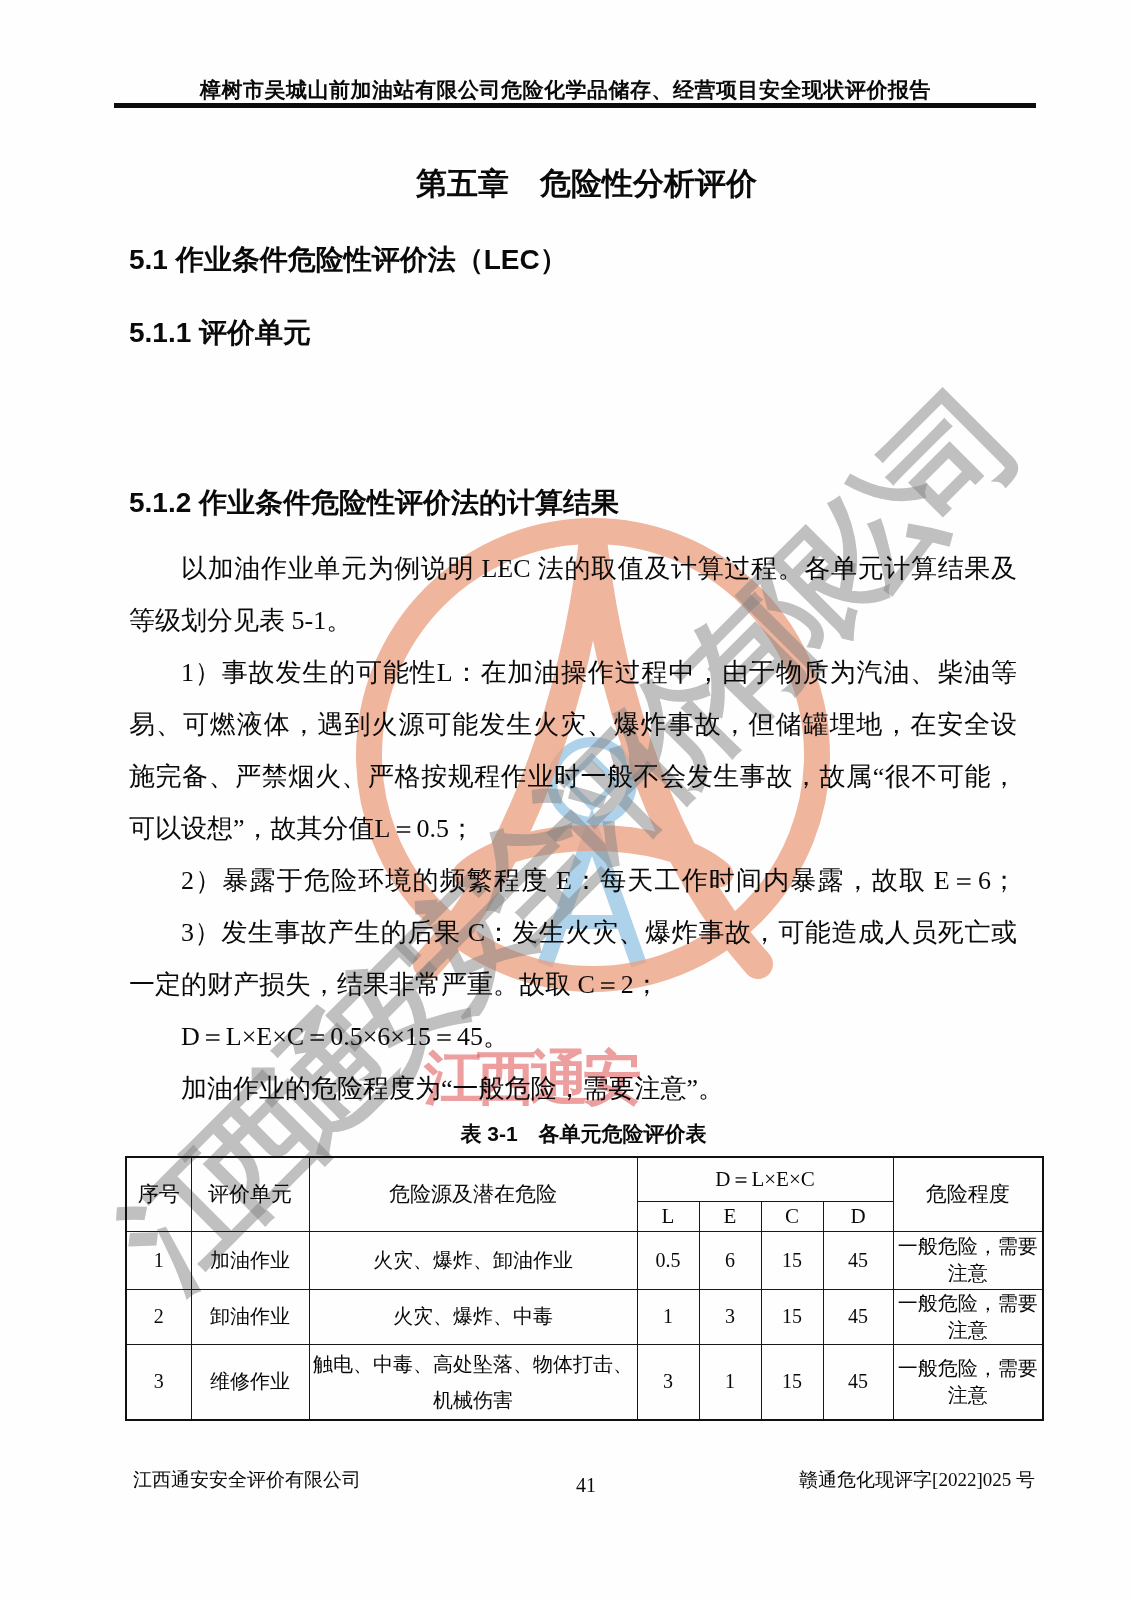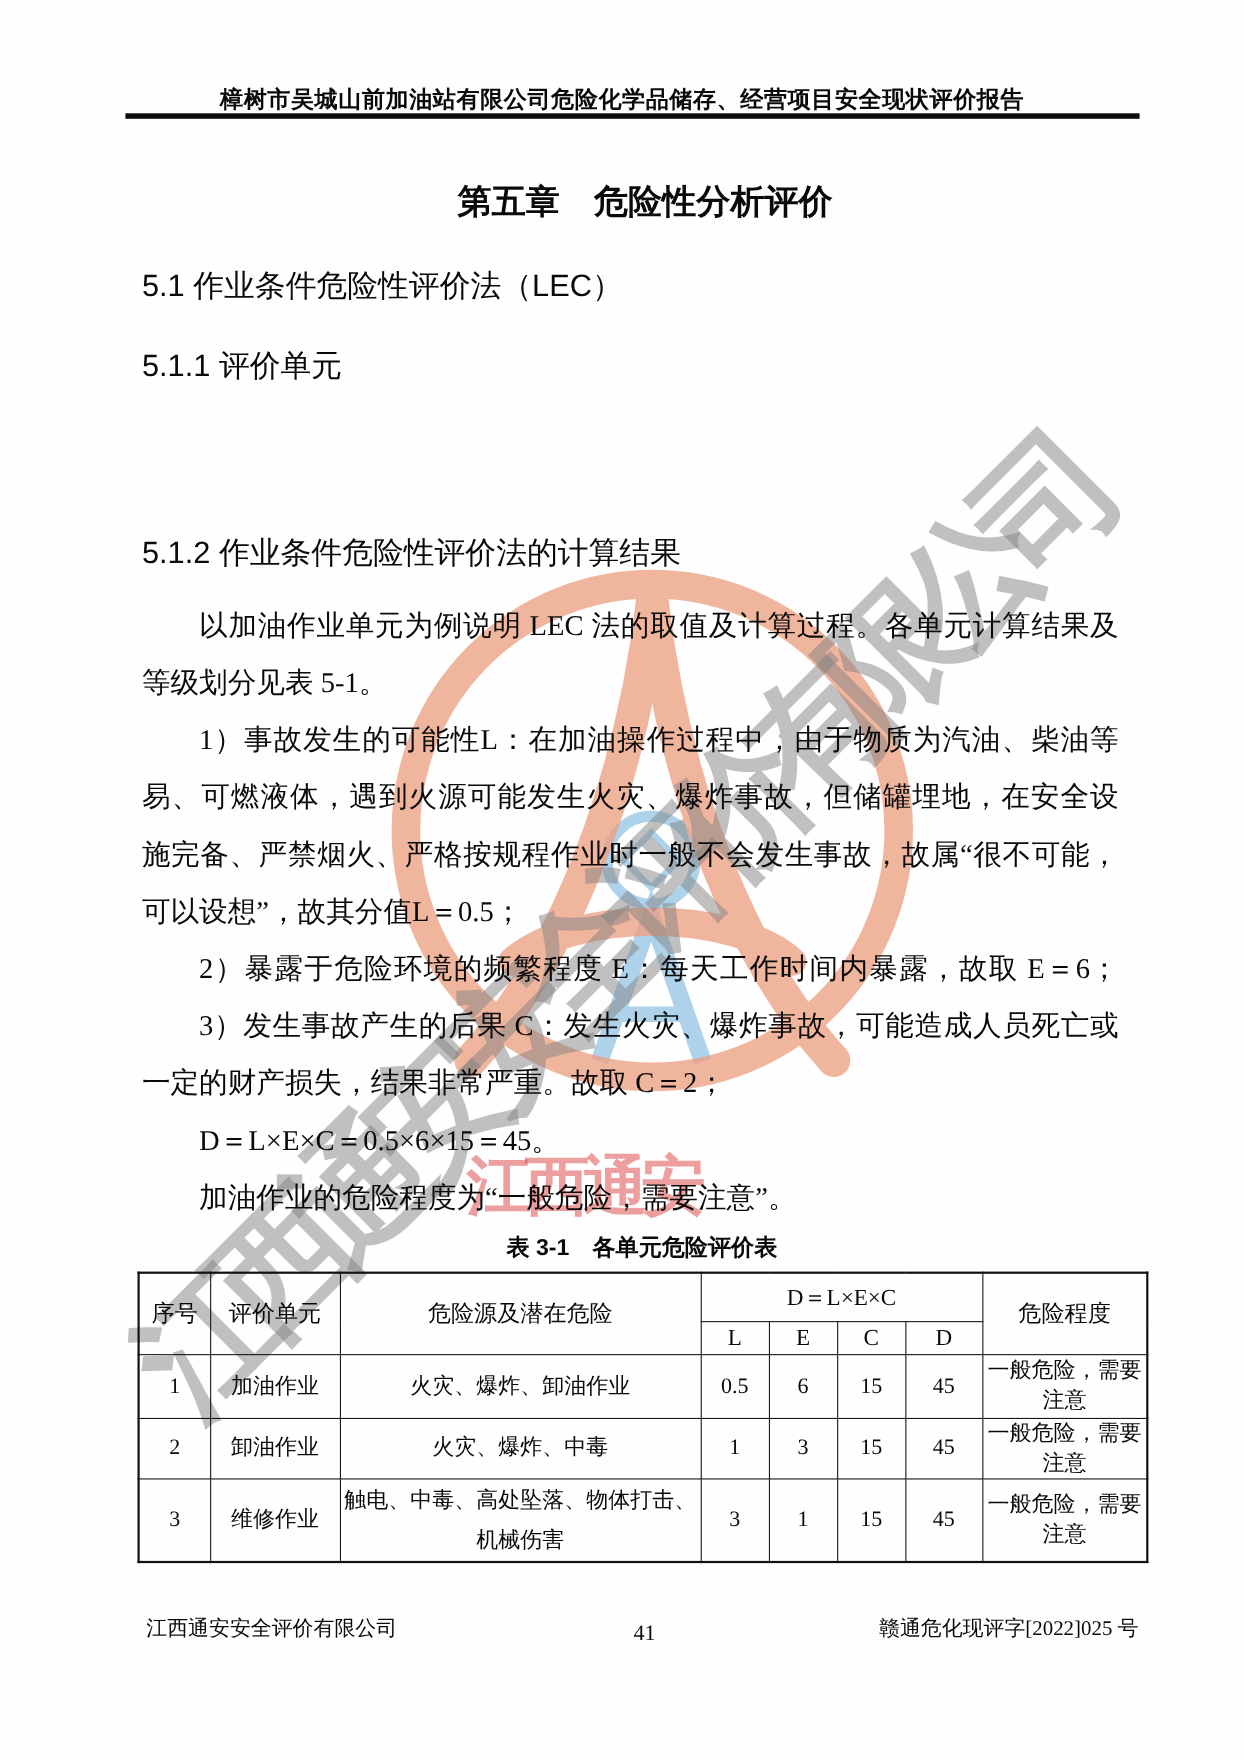--- a/index.html
+++ b/index.html
@@ -49,21 +49,21 @@
   }
   .chapter-title{
     position:absolute;top:163px;left:0;right:0;
     text-align:center;
     font-family:"Liberation Sans","DejaVu Sans",sans-serif;
     font-size:31px;font-weight:bold;padding-left:42px;
   }
   .sec-h{
     position:absolute;left:129px;
     font-family:"Liberation Sans","DejaVu Sans",sans-serif;
-    font-size:28px;font-weight:normal;
+    font-size:28px;font-weight:bold;
     white-space:nowrap;
   }
   .sec-51{top:241px;}
   .sec-511{top:314px;}
   .sec-512{top:484px;}
   .para{position:absolute;left:129px;width:888px;}
   .para-1{top:366px;}
   .para-2{top:543px;}
   .line{
     height:52px;line-height:52px;

